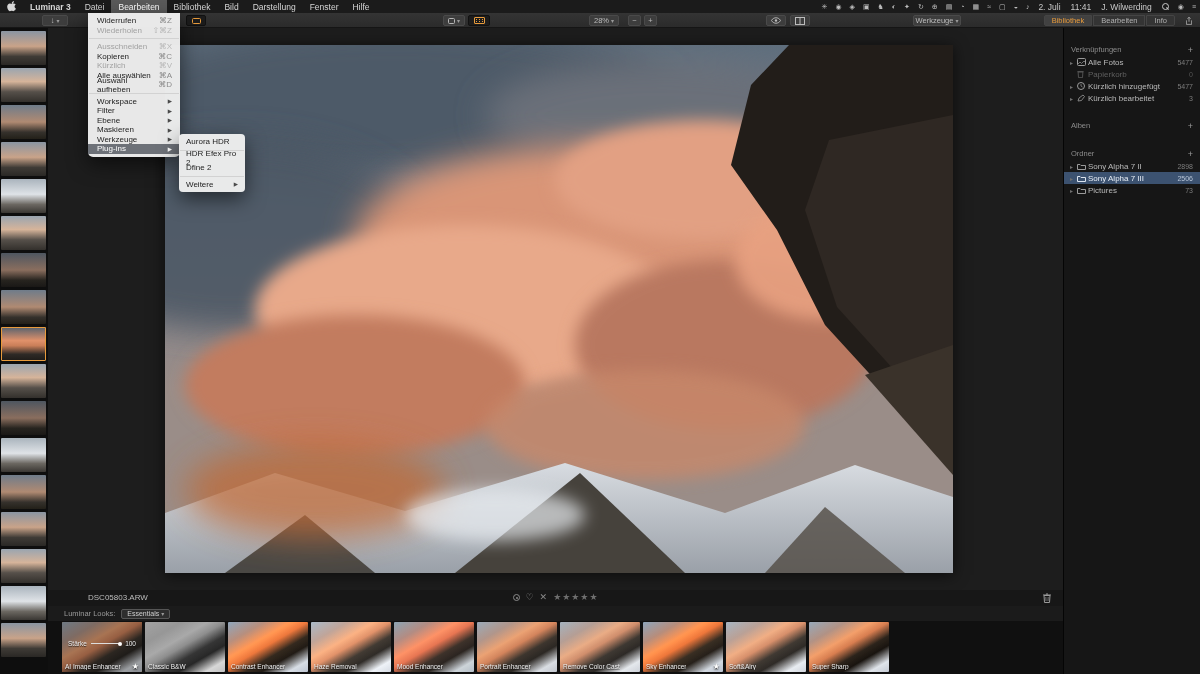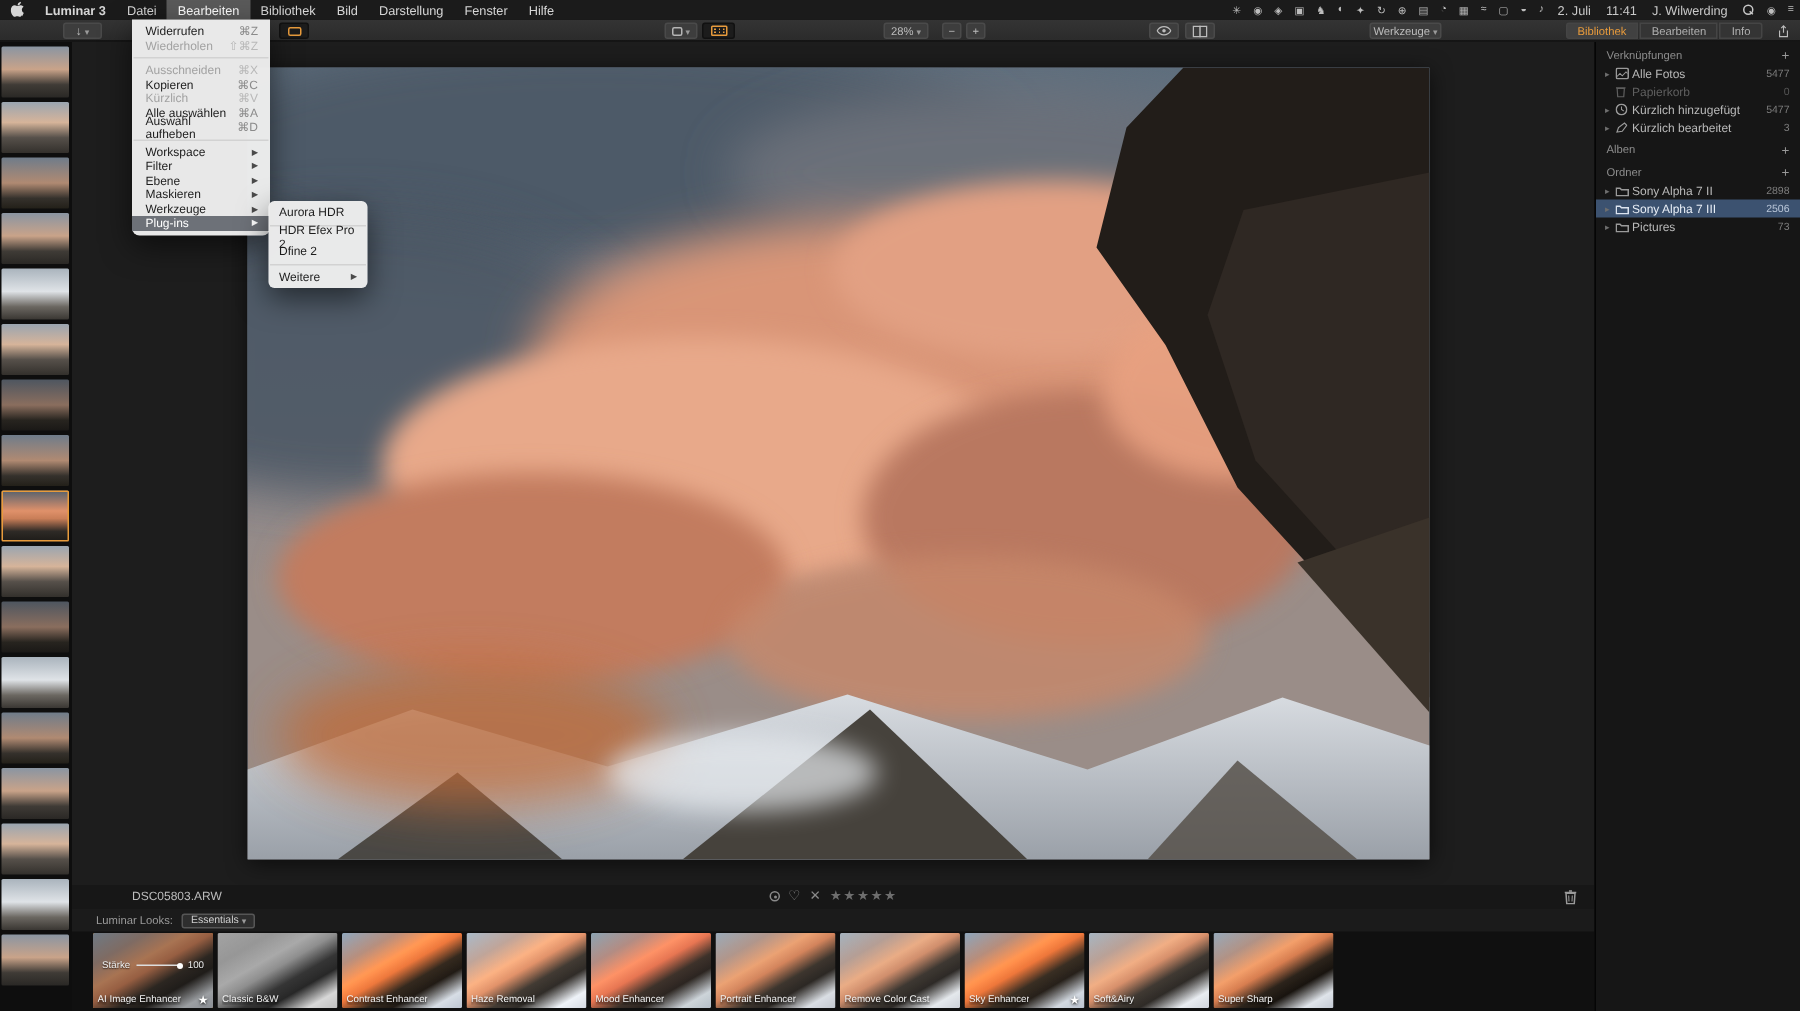--- a/index.html
+++ b/index.html
@@ -104,21 +104,21 @@
   .strength { position:absolute; left:6px; top:18px; right:6px; display:flex; align-items:center;
     color:#eee; font-size:6.5px; text-shadow:0 1px 1px rgba(0,0,0,.8); }
   .strength .track { flex:1; height:1px; background:#ddd; margin:0 4px; position:relative; }
   .strength .knob { position:absolute; right:-1px; top:-1.5px; width:4px; height:4px;
     border-radius:50%; background:#fff; }
 
   
   #rightpanel { position:absolute; left:1063px; top:28px; width:137px; height:646px;
     background:#161616; border-left:1px solid #050505; color:#b9b9b9; font-size:8px; }
   .rp-header { display:flex; align-items:center; height:13px; padding:0 7px; color:#8c8c8c;
-    font-size:7.5px; margin-top:2px; }
+    font-size:7.5px; margin-top:15px; }
   .rp-plus { margin-left:auto; color:#9a9a9a; font-size:9px; }
   .rp-row { display:flex; align-items:center; height:12px; padding:0 7px 0 6px; white-space:nowrap; }
   .rp-row .dis { width:7px; color:#6f6f6f; font-size:6px; }
   .rp-row .ric { width:11px; display:flex; align-items:center; }
   .rp-row .cnt { margin-left:auto; color:#7c7c7c; font-size:7px; }
   .rp-row.dim { color:#5f5f5f; }
   .rp-row.dim .cnt { color:#555; }
   .rp-row.sel { background:#3c5270; color:#e8eef6; }
   .rp-row.sel .cnt { color:#b9c6d8; }
 

